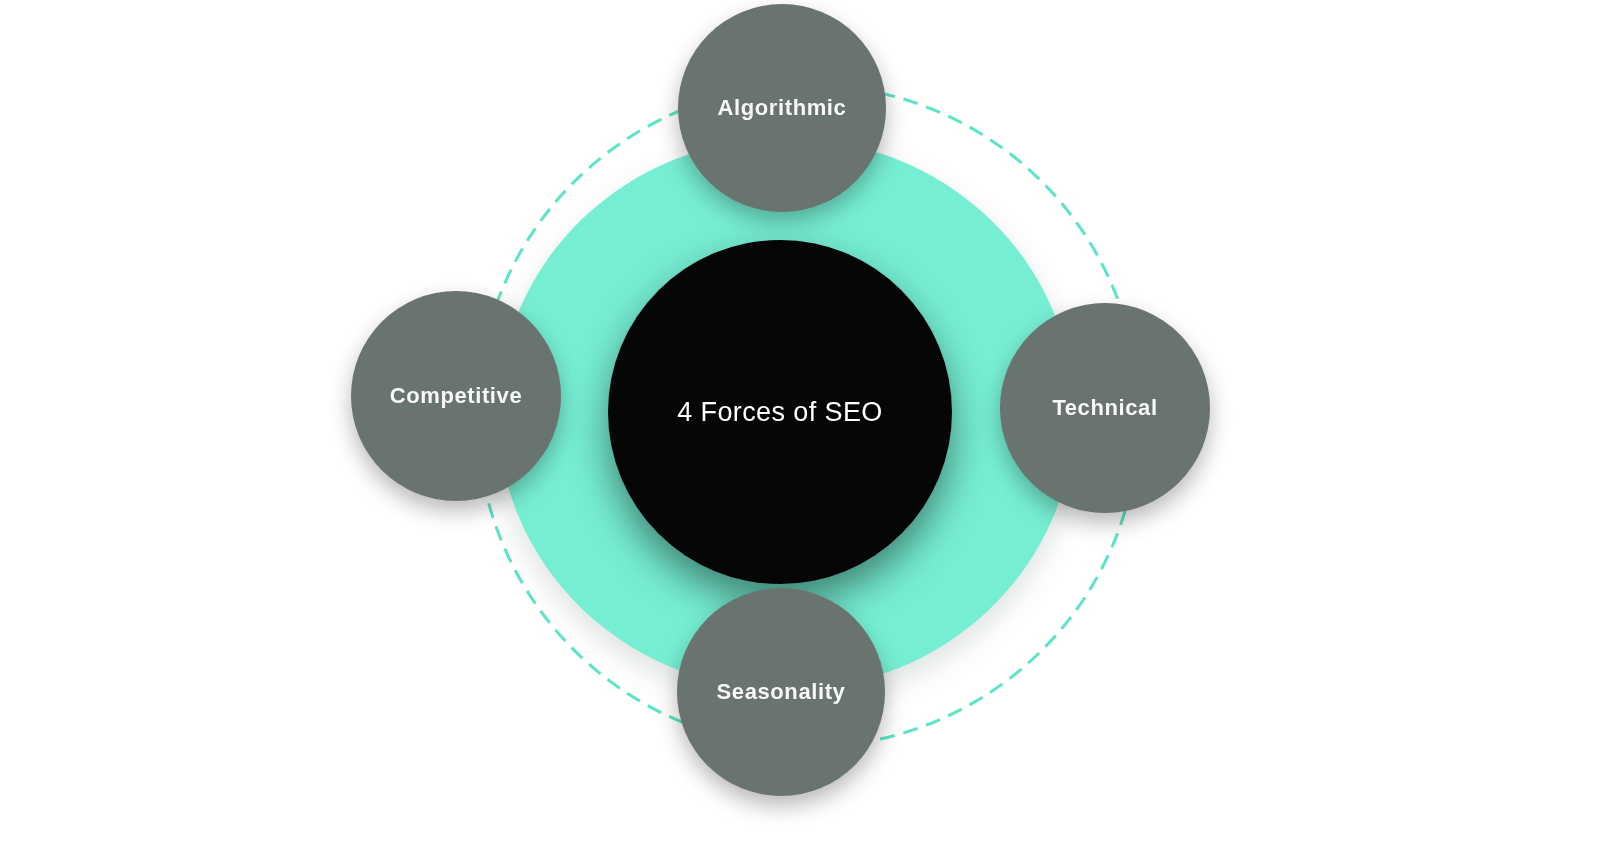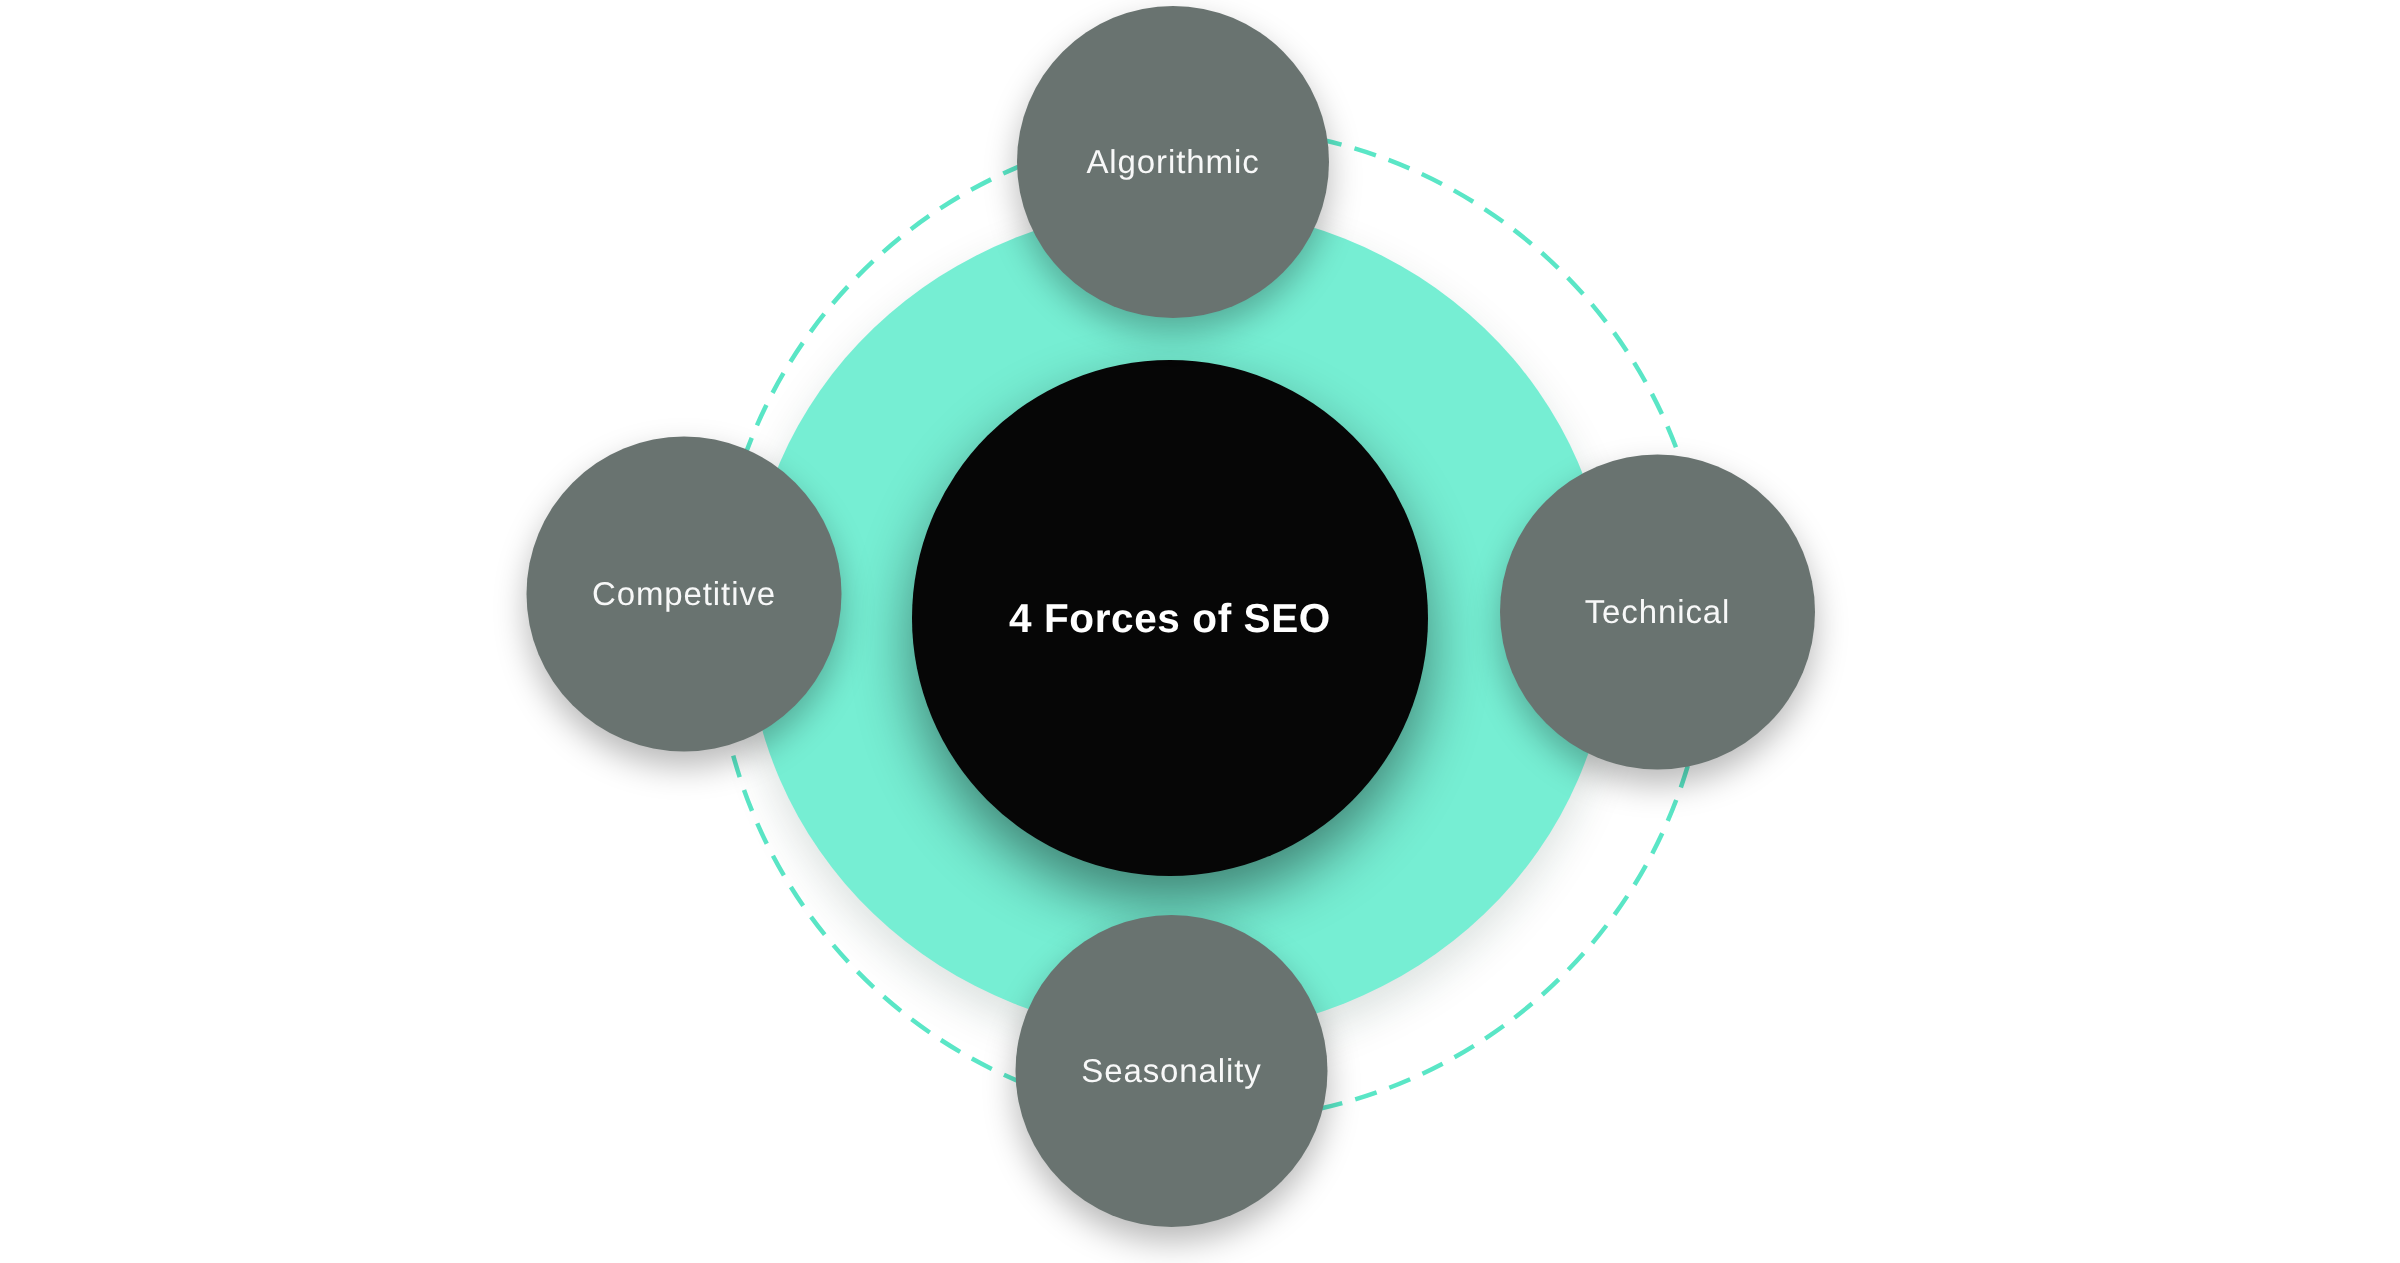--- a/index.html
+++ b/index.html
@@ -52,45 +52,45 @@
     background: var(--center-black, #060606);
     box-shadow: 0 18px 38px rgba(0, 0, 0, 0.45);
     display: flex;
     align-items: center;
     justify-content: center;
     z-index: 3;
   }
   .center-label {
     color: var(--label-text, #ffffff);
     font-size: 27px;
-    font-weight: 700;
+    font-weight: 400;
     letter-spacing: 0.4px;
     text-align: center;
   }
   
   .satellite {
     position: absolute;
     border-radius: 50%;
     background: var(--satellite-gray, #697370);
     box-shadow: 0 10px 22px rgba(0, 0, 0, 0.28);
     display: flex;
     align-items: center;
     justify-content: center;
     z-index: 4;
   }
   .sat-label {
     color: rgba(255, 255, 255, 0.95);
     font-size: 22px;
-    font-weight: 400;
+    font-weight: 700;
     letter-spacing: 0.6px;
     text-align: center;
   }
   .pos-top    { left: 678px;  top: 4px;   width: 208px; height: 208px; }
   .pos-right  { left: 1000px; top: 303px; width: 210px; height: 210px; }
-  .pos-bottom { left: 677px;  top: 610px; width: 208px; height: 208px; }
+  .pos-bottom { left: 677px;  top: 588px; width: 208px; height: 208px; }
   .pos-left   { left: 351px;  top: 291px; width: 210px; height: 210px; }
 </style>
 </head>
 <body>
 
 <div class="canvas">
 
   <svg class="dashed-ring-svg" viewBox="0 0 1600 842" aria-hidden="true">
     <circle cx="808" cy="416" r="331"></circle>
   </svg>

